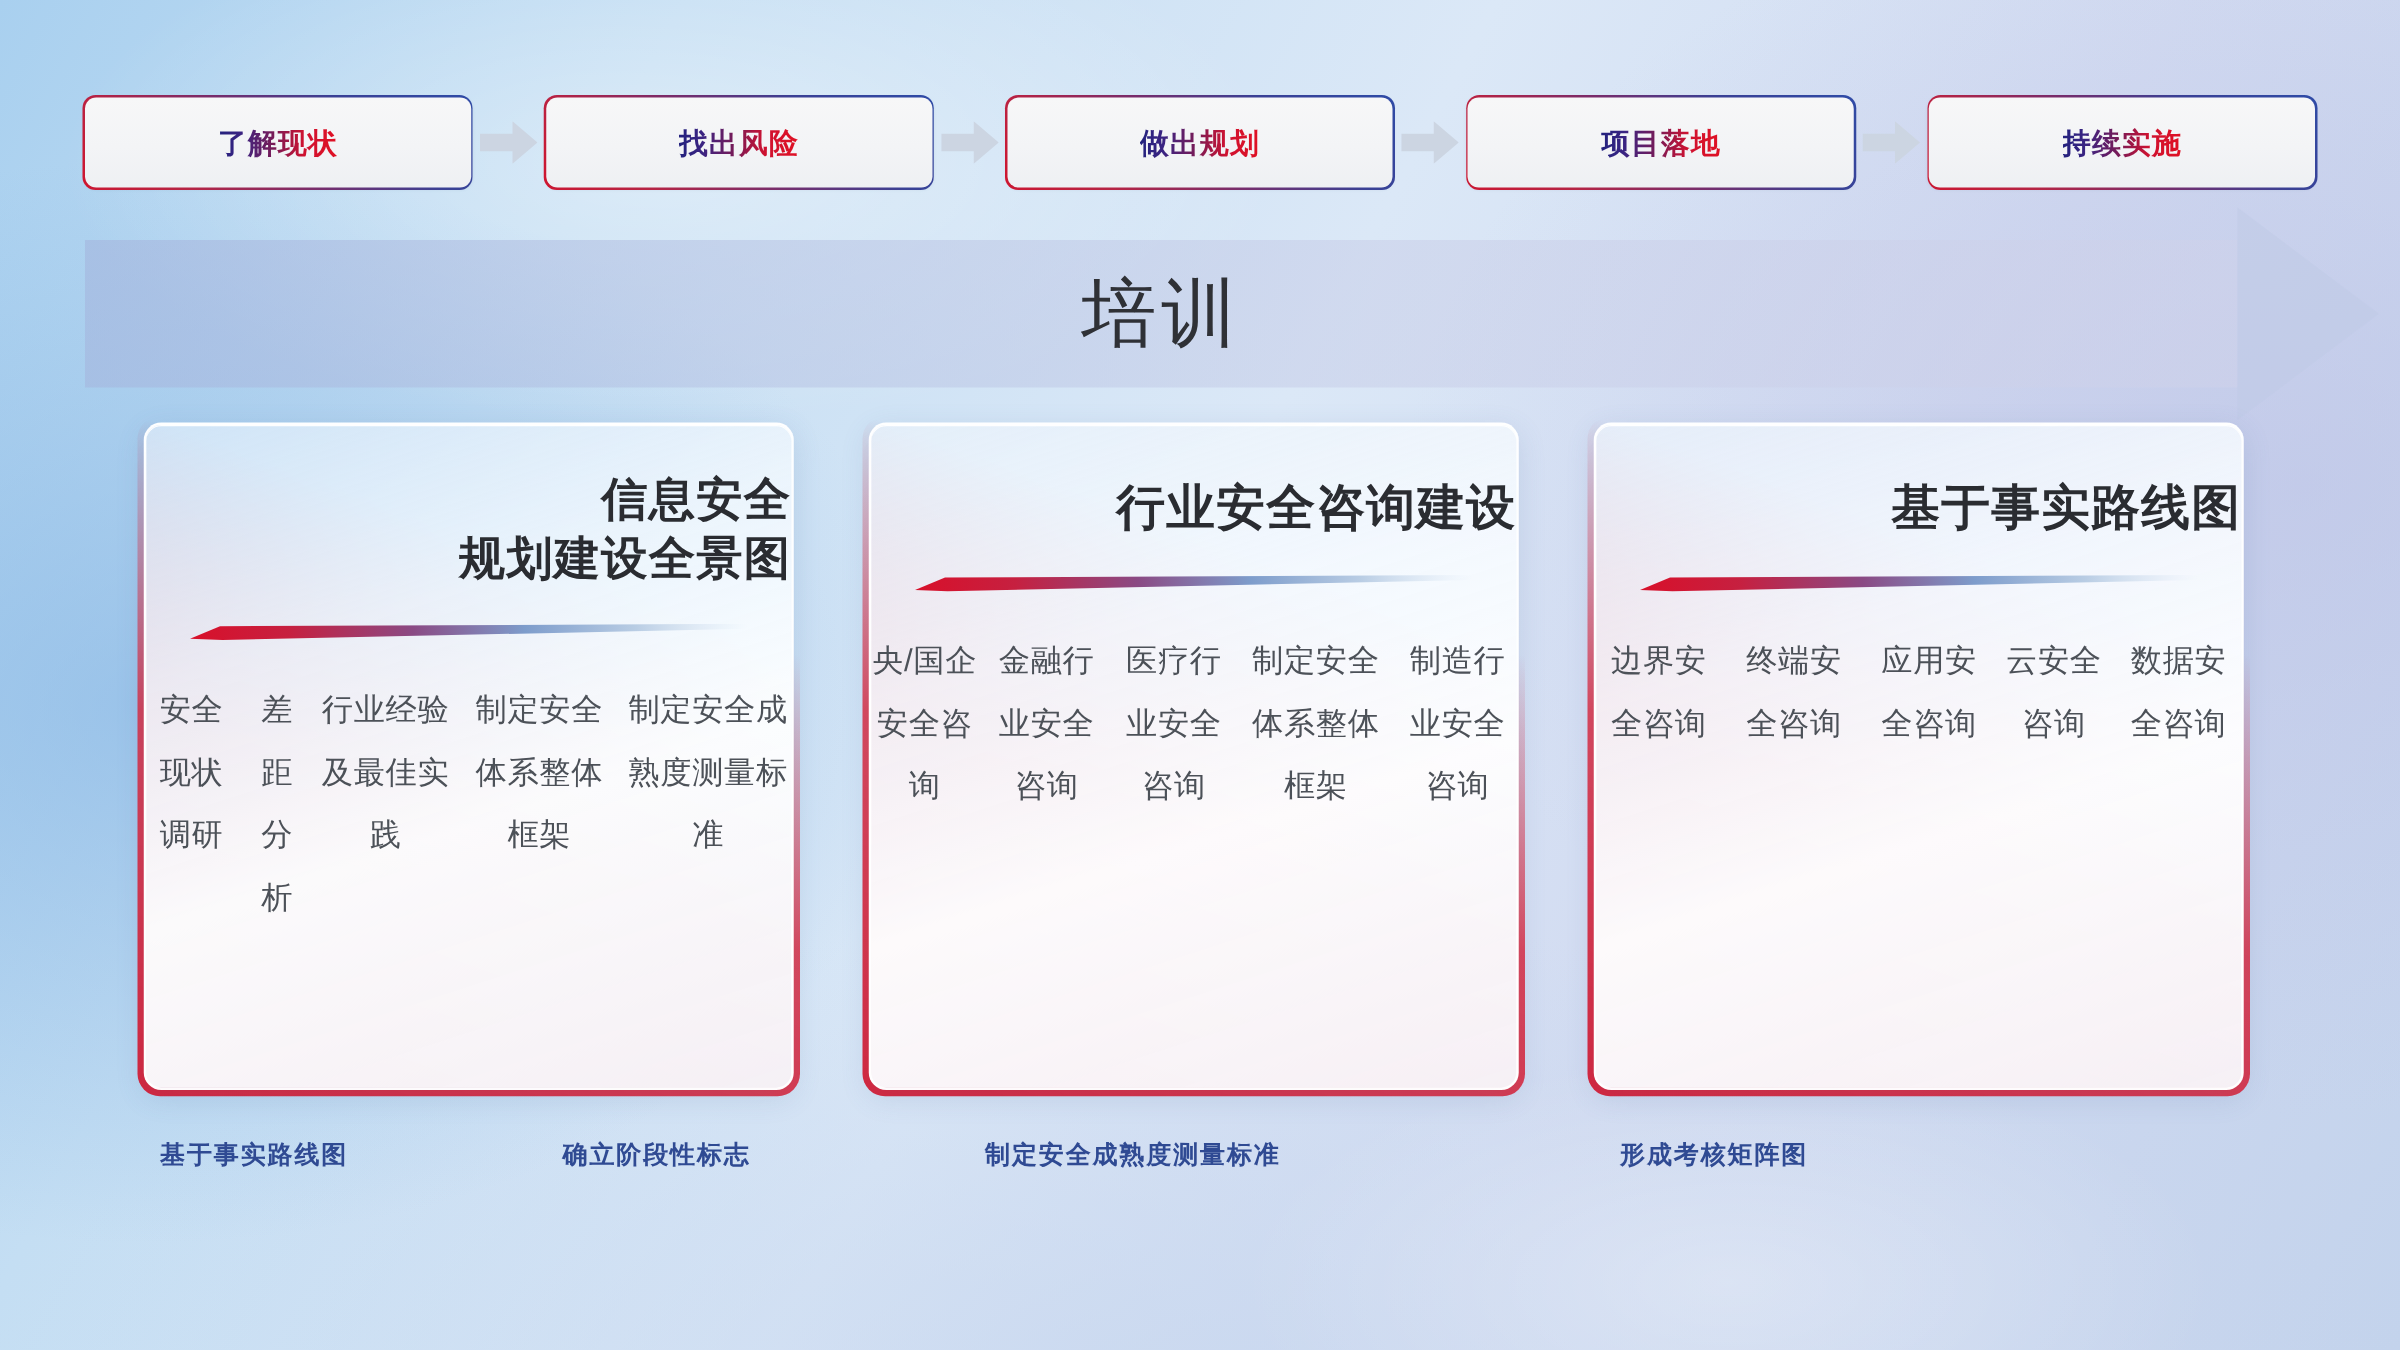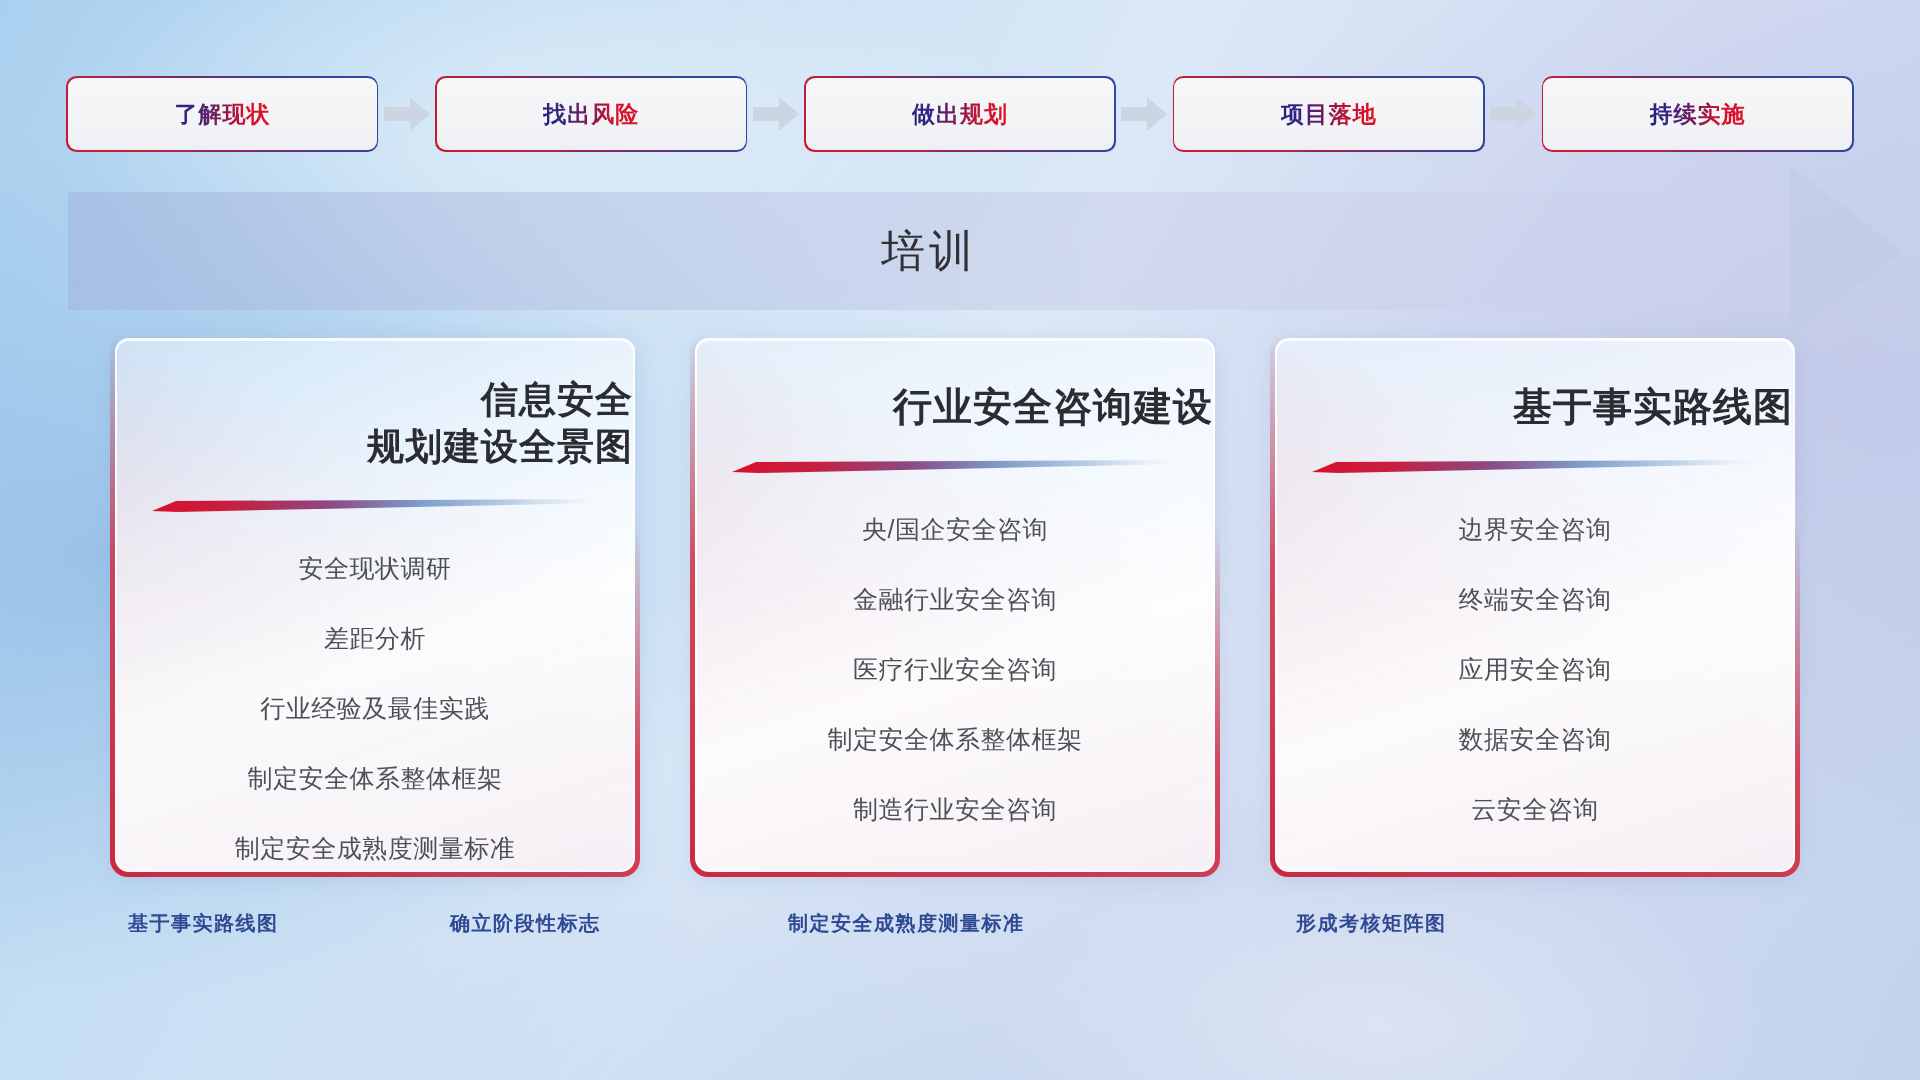--- a/index.html
+++ b/index.html
@@ -58,21 +58,21 @@
     background:linear-gradient(100deg, rgba(164,182,222,0.62) 0%, rgba(183,196,228,0.58) 30%, rgba(200,206,232,0.55) 60%, rgba(207,210,234,0.52) 100%);
   }
   .band-tip{
     position:absolute; left:1722px; top:-26px; width:0; height:0;
     border-top:85px solid transparent; border-bottom:85px solid transparent;
     border-left:113px solid rgba(192,202,230,0.55);
   }
   .band-title{
     position:absolute; left:0; top:0; width:1722px; height:118px;
     display:flex; align-items:center; justify-content:center;
-    font-size:44px; font-weight:400; color:#2f3136; letter-spacing:4px;
+    font-size:60px; font-weight:400; color:#2f3136; letter-spacing:4px;
     z-index:3;
   }
 
   
   .cards{
     position:absolute; left:0; top:338px; width:1920px; height:534px; z-index:4;
   }
   .card{
     position:absolute; top:0; height:534px; border-radius:14px;
   }
@@ -112,21 +112,21 @@
   }
   .card-1 .card-title{ font-size:37px; margin-top:36px; }
 
   .divider{
     position:relative; width:446px; height:14px; margin-top:28px; flex:0 0 auto;
   }
   .divider svg{ display:block; }
 
   .card-list{
     margin-top:30px; width:100%; text-align:center;
-    display:flex; flex-direction:column; gap:20px;
+    display:flex; flex-direction:row; gap:8px;
   }
   .card-list li{
     list-style:none; font-size:25px; color:#4c5158; line-height:50px;
     letter-spacing:0.5px; font-weight:400;
   }
 
   
   .captions{
     position:absolute; left:0; top:910px; width:1920px; height:60px; z-index:5;
   }
@@ -266,22 +266,22 @@
               <stop offset="100%" stop-color="rgba(215,228,242,0)"></stop>
             </linearGradient>
           </defs>
           <path d="M0 12 L24 2 L446 0 L446 4 L26 13 Z" fill="url(#dg3)"></path>
         </svg>
       </div>
       <ul class="card-list">
         <li>边界安全咨询</li>
         <li>终端安全咨询</li>
         <li>应用安全咨询</li>
+        <li>云安全咨询</li>
         <li>数据安全咨询</li>
-        <li>云安全咨询</li>
       </ul>
     </div>
   </div>
 
 </div>
 
 <div class="captions">
   <div class="caption" id="cap0" style="left: 128px;">基于事实路线图</div>
   <div class="caption" id="cap1" style="left: 450px; text-align: right;">确立阶段性标志</div>
   <div class="caption" id="cap2" style="left: 788px;">制定安全成熟度测量标准</div>

